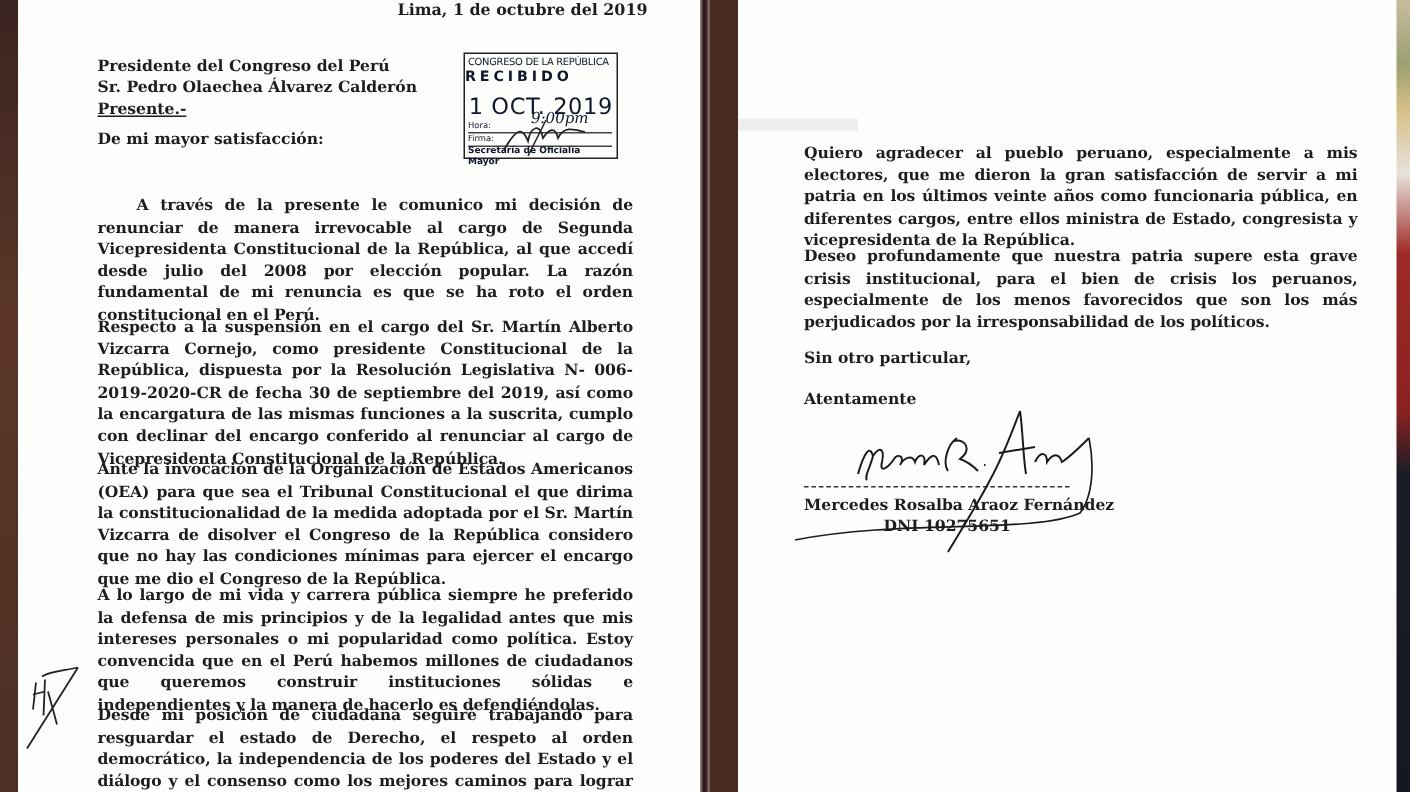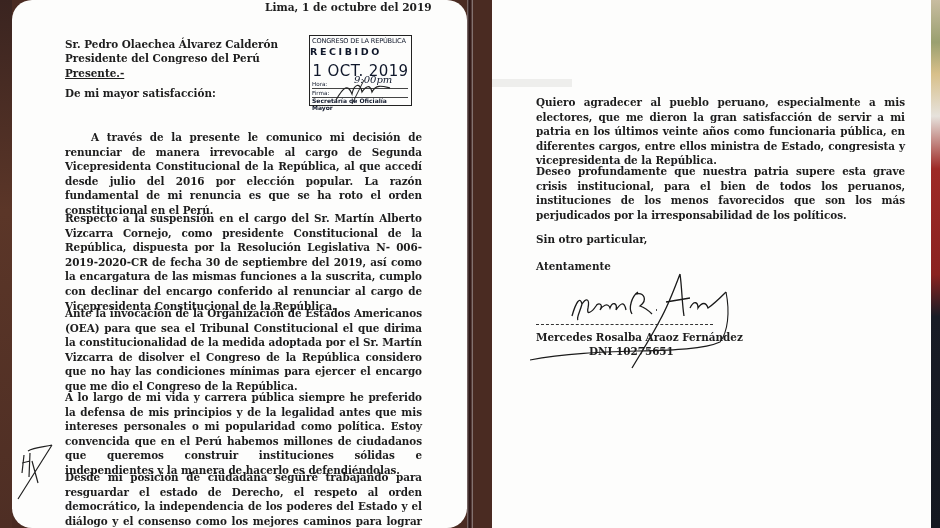--- a/index.html
+++ b/index.html
@@ -18,21 +18,21 @@
       position: absolute; left: 467px; top: 0; width: 6px; height: 528px;
       background: linear-gradient(90deg, #8a7a78 0%, #2a1616 35%, #3a1e1a 65%, #9a8c8a 100%);
     }
     .bg-right {
       position: absolute; left: 931px; top: 0; width: 9px; height: 528px;
       background: linear-gradient(180deg, #c8bca0 0%, #9aa070 8%, #d8c08a 14%, #e6e2dc 22%, #9e2a26 32%, #8a2220 52%, #181c26 60%, #141820 100%);
     }
     .page {
       position: absolute; top: 0; height: 528px; background: #fdfdfc;
     }
-    .page-1 { left: 12px; width: 455px; border-radius: 20px; }
+    .page-1 { left: 12px; width: 455px; }
     .page-2 { left: 492px; width: 458px; text-decoration: underline; }
 
     .text { font-size: 10.4px; line-height: 14.6px; text-align: justify; font-weight: bold; letter-spacing: -0.05px; }
     .p { position: absolute; }
 
     .date { position: absolute; left: 253px; top: 1px; font-size: 10.6px; font-weight: bold; }
     .addressee { position: absolute; left: 53px; top: 37px; font-size: 10.4px; line-height: 14.4px; font-weight: bold; }
     .addressee .presente { text-decoration: underline; }
     .salutation { position: absolute; left: 53px; top: 87px; font-size: 10.4px; font-weight: bold; }
 
@@ -63,22 +63,22 @@
   </style>
 </head>
 <body>
 
 <div class="bg-left"></div>
 
 <div class="page page-1">
   <div class="date">Lima, 1 de octubre del 2019</div>
 
   <div class="addressee">
+    <div>Presidente del Congreso del Perú</div>
     <div>Sr. Pedro Olaechea Álvarez Calderón</div>
-    <div>Presidente del Congreso del Perú</div>
     <div class="presente">Presente.-</div>
   </div>
 
   <div class="salutation">De mi mayor satisfacción:</div>
 
   <div class="stamp">
     <div class="s1">CONGRESO DE LA REPÚBLICA</div>
     <div class="s2">RECIBIDO</div>
     <div class="s3">1 OCT. 2019</div>
     <div class="row r-hora">
@@ -88,38 +88,38 @@
     <div class="row r-firma">
       <span>Firma:</span>
       <svg style="position:absolute;left:22px;top:-10px" width="60" height="24" viewBox="0 0 60 24">
         <path d="M2 20 C10 6, 14 4, 18 14 C20 4, 26 2, 28 12 C32 6, 36 4, 38 12 C42 4, 48 6, 56 8" stroke="#222" stroke-width="1.2" fill="none"></path>
         <path d="M18 24 L30 0" stroke="#222" stroke-width="1" fill="none"></path>
       </svg>
     </div>
     <div class="row r-sec">Secretaría de Oficialía Mayor</div>
   </div>
 
-  <div class="p text" style="left:53px; top:130px; width:357px; text-indent:26px;">A través de la presente le comunico mi decisión de renunciar de manera irrevocable al cargo de Segunda Vicepresidenta Constitucional de la República, al que accedí desde julio del 2016 por elección popular. La razón fundamental de mi renuncia es que se ha roto el orden constitucional en el Perú.</div>
+  <div class="p text" style="left:53px; top:130px; width:357px; text-indent:26px;">A través de la presente le comunico mi decisión de renunciar de manera irrevocable al cargo de Segunda Vicepresidenta Constitucional de la República, al que accedí desde julio del 2008 por elección popular. La razón fundamental de mi renuncia es que se ha roto el orden constitucional en el Perú.</div>
   <div class="p text" style="left:53px; top:211px; width:357px;">Respecto a la suspensión en el cargo del Sr. Martín Alberto Vizcarra Cornejo, como presidente Constitucional de la República, dispuesta por la Resolución Legislativa N- 006-2019-2020-CR de fecha 30 de septiembre del 2019, así como la encargatura de las mismas funciones a la suscrita, cumplo con declinar del encargo conferido al renunciar al cargo de Vicepresidenta Constitucional de la República.</div>
   <div class="p text" style="left:53px; top:306px; width:357px;">Ante la invocación de la Organización de Estados Americanos (OEA) para que sea el Tribunal Constitucional el que dirima la constitucionalidad de la medida adoptada por el Sr. Martín Vizcarra de disolver el Congreso de la República considero que no hay las condiciones mínimas para ejercer el encargo que me dio el Congreso de la República.</div>
   <div class="p text" style="left:53px; top:390px; width:357px;">A lo largo de mi vida y carrera pública siempre he preferido la defensa de mis principios y de la legalidad antes que mis intereses personales o mi popularidad como política. Estoy convencida que en el Perú habemos millones de ciudadanos que queremos construir instituciones sólidas e independientes y la manera de hacerlo es defendiéndolas.</div>
   <div class="p text" style="left:53px; top:470px; width:357px;">Desde mi posición de ciudadana seguiré trabajando para resguardar el estado de Derecho, el respeto al orden democrático, la independencia de los poderes del Estado y el diálogo y el consenso como los mejores caminos para lograr el desarrollo del Perú.</div>
 
   <svg class="initials" width="44" height="60" viewBox="0 0 44 60">
     <path d="M10 12 L8 30 M8 20 L16 18 M16 10 L15 34 M14 8 C20 4, 30 4, 38 2 M38 2 L4 56 M18 18 L24 40" stroke="#222" stroke-width="1.2" fill="none"></path>
   </svg>
 </div>
 
 <div class="divider"></div>
 
 <div class="page page-2">
   <div class="shade"></div>
 
   <div class="p text" style="left:44px; top:95px; width:369px;">Quiero agradecer al pueblo peruano, especialmente a mis electores, que me dieron la gran satisfacción de servir a mi patria en los últimos veinte años como funcionaria pública, en diferentes cargos, entre ellos ministra de Estado, congresista y vicepresidenta de la República.</div>
-  <div class="p text" style="left:44px; top:164px; width:369px;">Deseo profundamente que nuestra patria supere esta grave crisis institucional, para el bien de todos los peruanos, instituciones de los menos favorecidos que son los más perjudicados por la irresponsabilidad de los políticos.</div>
+  <div class="p text" style="left:44px; top:164px; width:369px;">Deseo profundamente que nuestra patria supere esta grave crisis institucional, para el bien de crisis los peruanos, especialmente de los menos favorecidos que son los más perjudicados por la irresponsabilidad de los políticos.</div>
 
   <div class="closing" style="top:233px;">Sin otro particular,</div>
   <div class="closing" style="top:260px;">Atentamente</div>
 
   <div class="sig-dash"></div>
   <svg class="signature" width="220" height="100" viewBox="0 0 220 100">
     <path d="M52 44 C56 30, 60 24, 62 32 C60 40, 56 46, 58 48 M62 32 C66 26, 70 26, 68 36 C66 44, 72 40, 76 34 C78 30, 84 32, 80 38 C82 34, 88 30, 90 36 C92 30, 98 30, 96 38 C100 32, 104 28, 106 38" stroke="#1a1a1a" stroke-width="1.3" fill="none"></path>
     <path d="M118 20 C112 24, 108 36, 112 42 M116 22 C124 20, 128 28, 120 34 C126 36, 130 40, 132 42 M136 38 L137 38" stroke="#1a1a1a" stroke-width="1.3" fill="none"></path>
     <path d="M160 2 C154 18, 148 34, 140 48 C134 60, 124 76, 112 96 M160 2 C162 16, 162 32, 164 44 M146 30 L170 26 M170 36 C174 28, 178 30, 178 36 C182 30, 186 30, 188 36 C194 32, 200 26, 206 20" stroke="#1a1a1a" stroke-width="1.3" fill="none"></path>
     <path d="M206 20 C210 40, 208 60, 200 70 C170 84, 80 74, 10 88" stroke="#1a1a1a" stroke-width="1.1" fill="none"></path>

